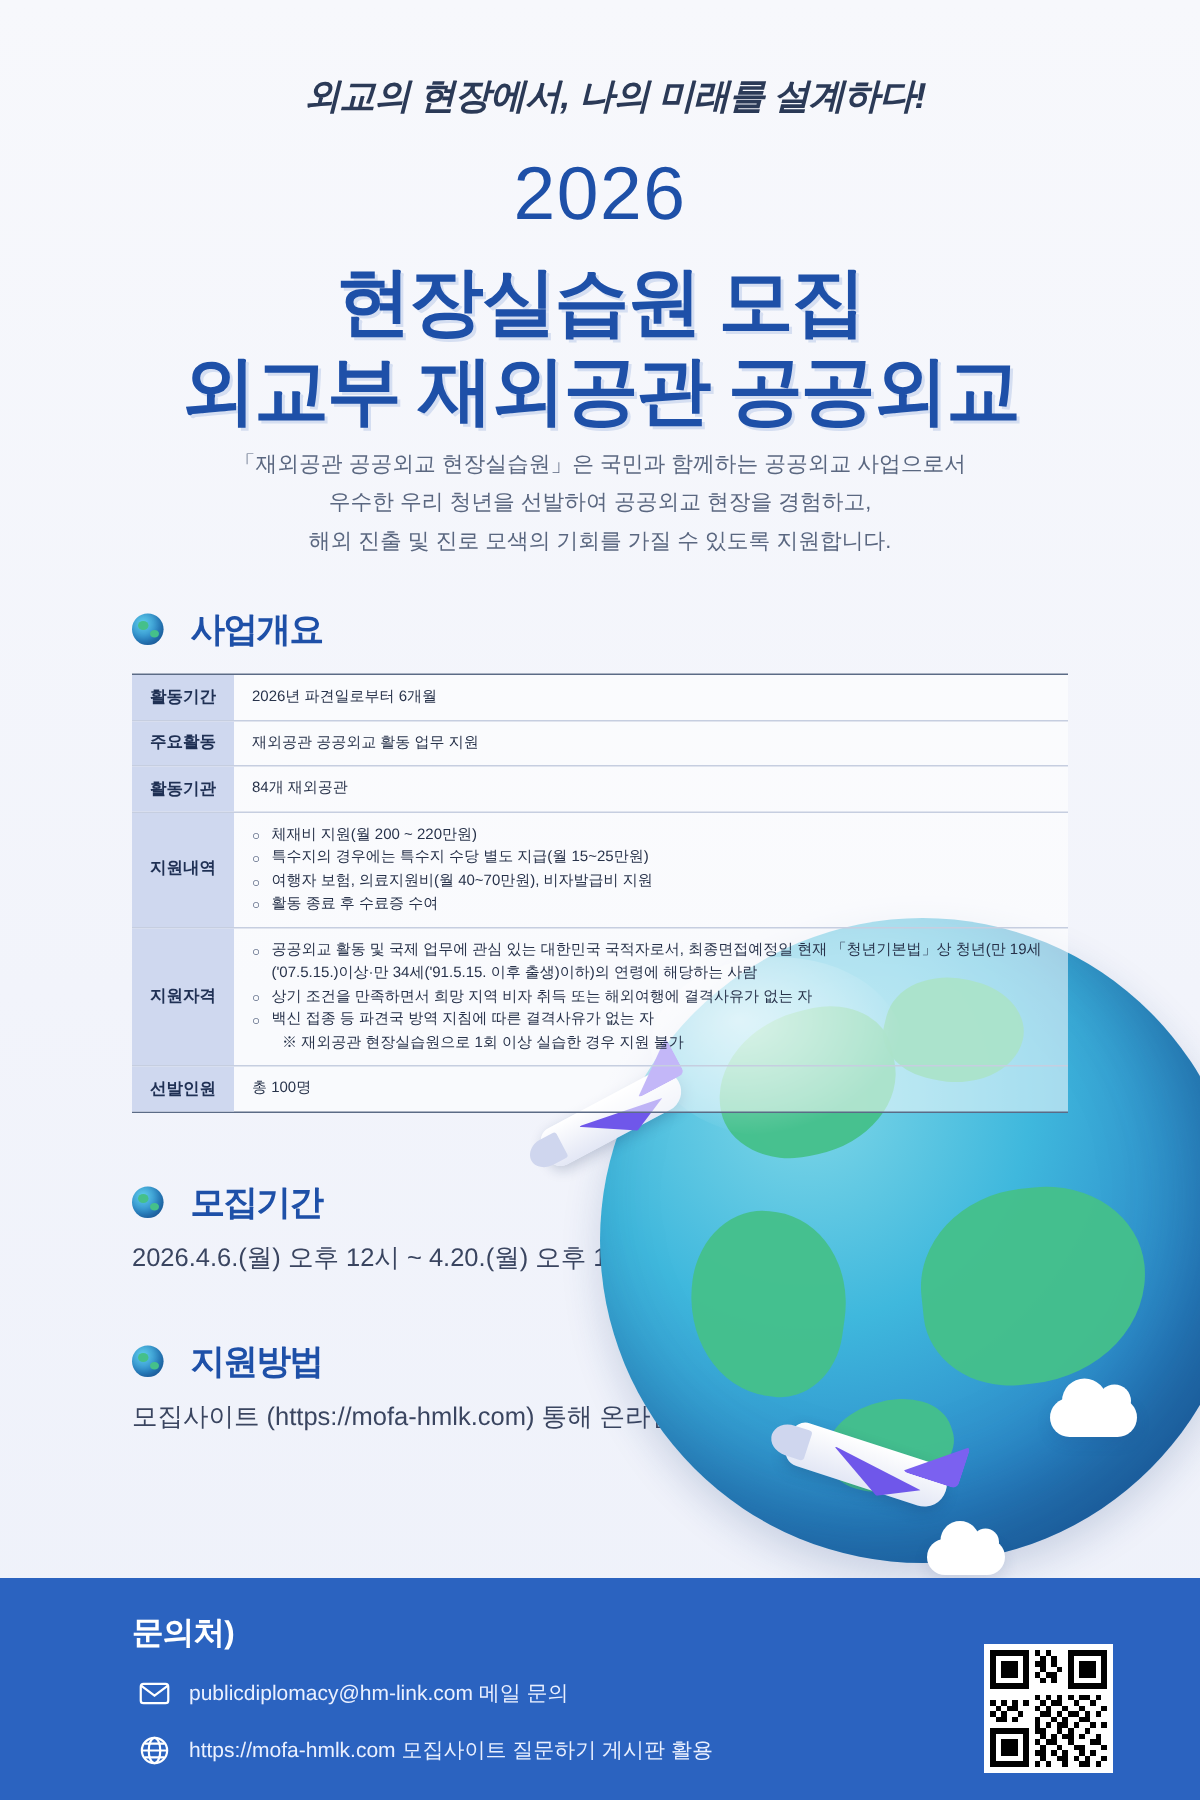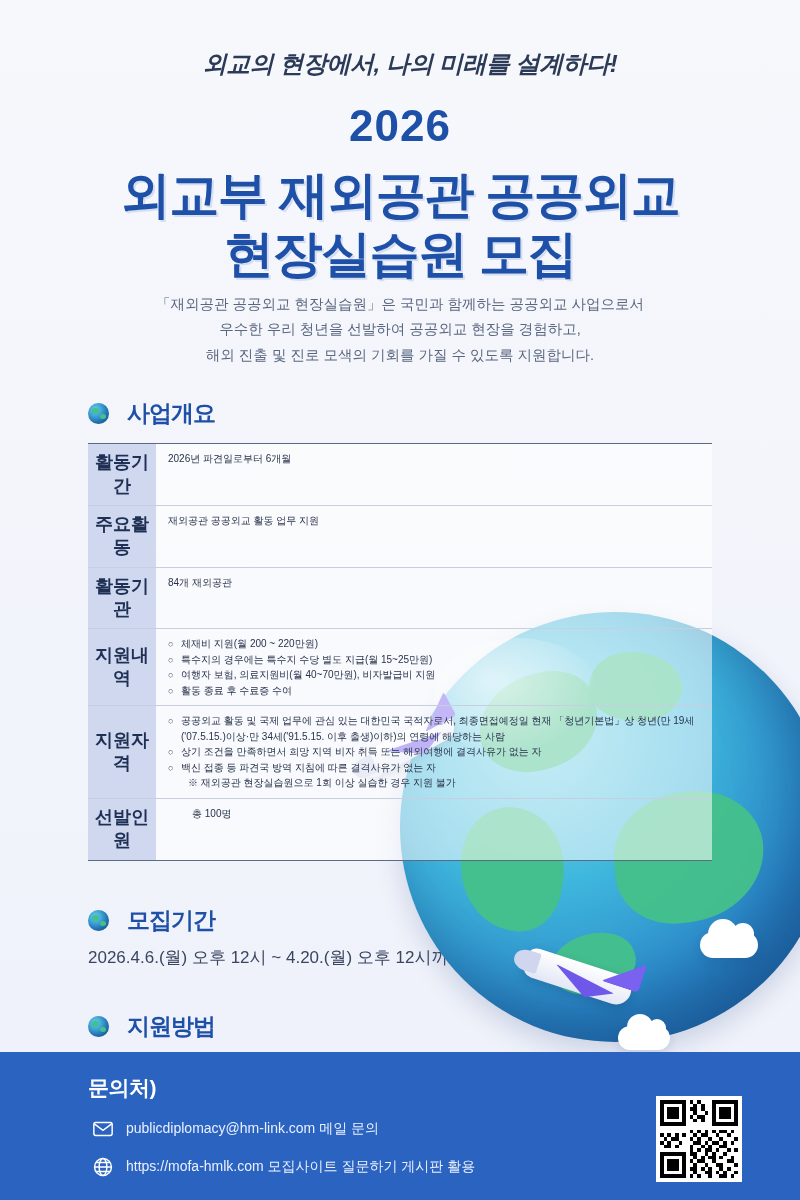--- a/index.html
+++ b/index.html
@@ -80,21 +80,21 @@
 
   
   .tagline {
     text-align: center; margin-top: 48px;
     font-size: 24px; font-weight: 700; font-style: italic; color: #2b3a57;
     letter-spacing: -0.5px;
     padding-left: 20px;
   }
   .year {
     text-align: center; margin-top: 24px;
-    font-size: 44px; font-weight: 700; color: #1e50a8; letter-spacing: 1px;
+    font-size: 50px; font-weight: 400; color: #1e50a8; letter-spacing: 1px;
     line-height: 1;
   }
   .main-title {
     text-align: center; margin-top: 18px;
     font-size: 50px; font-weight: 800; color: #1e50a8;
     line-height: 1.18; letter-spacing: -1.5px;
     text-shadow: 2px 2px 0 rgba(120,150,210,.25);
   }
   .intro {
     text-align: center; margin-top: 8px;
@@ -125,25 +125,25 @@
   
   .table {
     position: relative;
     margin: 14px 0 0 88px;
     width: 624px;
     border-top: 1.5px solid #5b6b86;
     border-bottom: 1.5px solid #5b6b86;
     background: rgba(255,255,255,.55);
   }
   .row { display: flex; border-bottom: 1px solid #c6cee0; }
-  .row:last-child { border-bottom: none; gap: 24px; }
+  .row:last-child { border-bottom: none; }
   .row .th {
     flex: none; width: 68px;
     background: #cfd8ef;
-    color: #1f3054; font-size: 18px; font-weight: 700;
+    color: #1f3054; font-size: 11px; font-weight: 700;
     display: flex; align-items: center; justify-content: center;
     padding: 7px 4px; text-align: center; line-height: 1.3;
   }
   .row .td {
     flex: 1; padding: 7px 12px;
     font-size: 10px; color: #27324a; line-height: 1.55;
   }
   .bullets li { list-style: none; position: relative; padding-left: 13px; }
   .bullets li:before {
     content: "○"; position: absolute; left: 0; top: 0; font-size: 9px; color: #3a4a6b; line-height: 1.85;
@@ -207,22 +207,22 @@
           <div class="tail"></div>
         </div>
     </div>
     <div class="cloud c1"></div>
     <div class="cloud c2"></div>
   </div>
 
   <div class="tagline">외교의 현장에서, 나의 미래를 설계하다!</div>
   <div class="year">2026</div>
   <div class="main-title">
+    <div>현장실습원 모집</div>
     <div>외교부 재외공관 공공외교</div>
-    <div>현장실습원 모집</div>
   </div>
   <div class="intro">
     <div>「재외공관 공공외교 현장실습원」은 국민과 함께하는 공공외교 사업으로서</div>
     <div>우수한 우리 청년을 선발하여 공공외교 현장을 경험하고,</div>
     <div>해외 진출 및 진로 모색의 기회를 가질 수 있도록 지원합니다.</div>
   </div>
 
   <div class="section-head">
     <span class="globe-icon"></span>
     <span class="section-title">사업개요</span>

